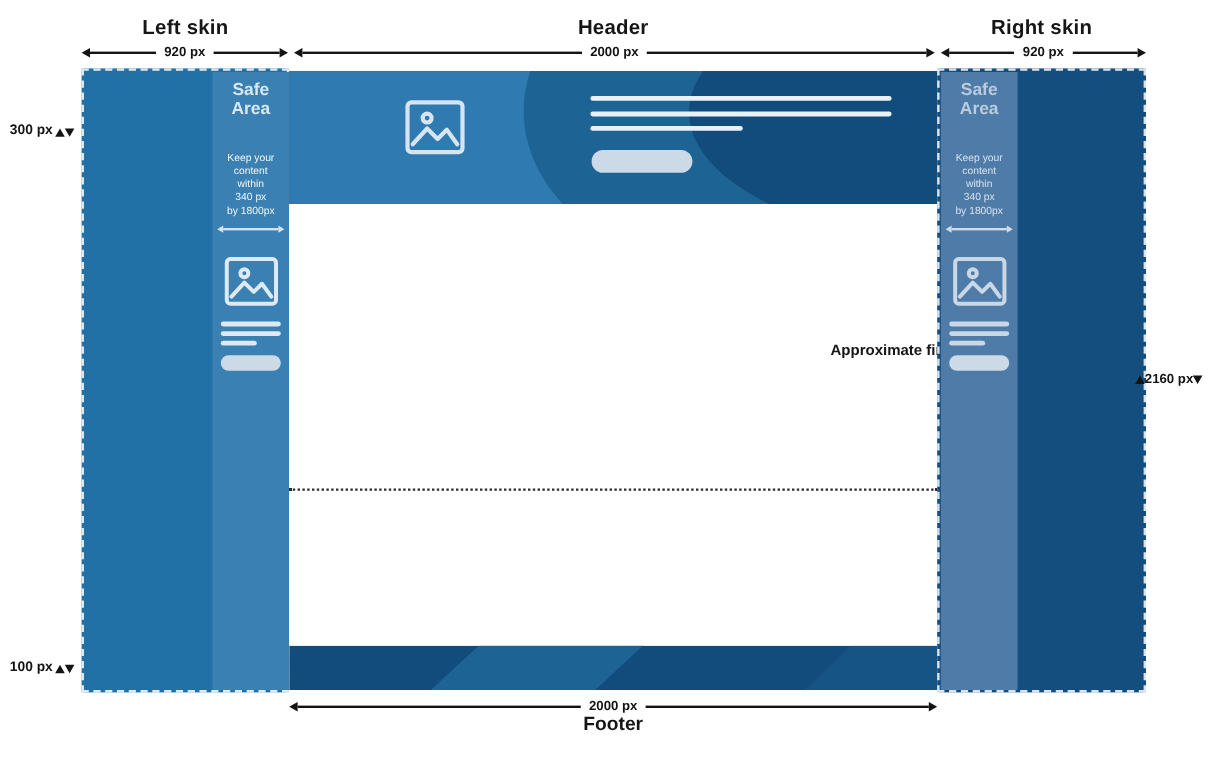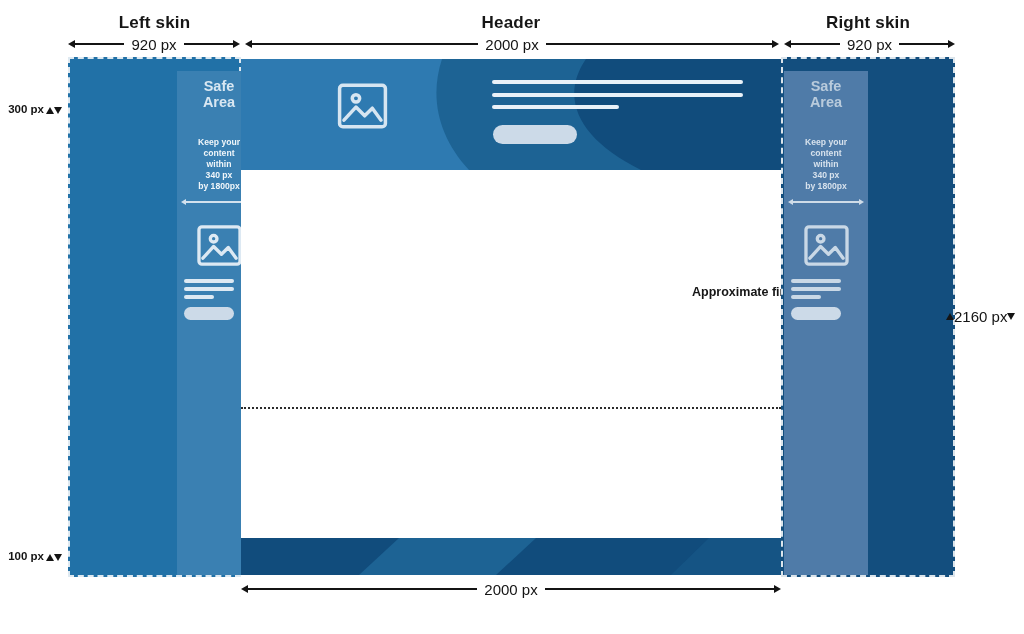--- a/index.html
+++ b/index.html
@@ -2,21 +2,21 @@
 <html style="--c-skin_left: #2171a7; --c-safe_area_left: #3a80b2; --c-skin_right: #134e7e; --c-safe_area_right: #4f7ba8; --c-banner_dark: #114c7c; --c-banner_mid: #1d6394; --c-banner_light: #2e7ab1; --c-placeholder_pill: #ccdae8;"><head>
 <meta charset="utf-8">
 <style>
   html,body{margin:0;padding:0;background:#fff;}
   .canvas{position:relative;width:1024px;height:634px;background:#fff;overflow:hidden;
           font-family:"Liberation Sans","DejaVu Sans",sans-serif;color:#161616;}
   .abs{position:absolute;}
 
   
   .sec-label{font-size:17px;font-weight:700;text-align:center;letter-spacing:.2px;}
-  .dim{font-size:15px;font-weight:400;white-space:nowrap;padding:0 7px;color:#141414;}
+  .dim{font-size:11px;font-weight:700;white-space:nowrap;padding:0 7px;color:#141414;}
   .side-dim{font-size:11.5px;font-weight:700;text-align:right;color:#141414;}
   .footer-label{font-size:16px;font-weight:700;text-align:center;}
 
   
   .h-arrow{display:flex;align-items:center;color:#141414;}
   .h-arrow .ln{flex:1;height:1.5px;background:currentColor;}
   .tri-l{width:0;height:0;border-top:4px solid transparent;border-bottom:4px solid transparent;border-right:7px solid currentColor;}
   .tri-r{width:0;height:0;border-top:4px solid transparent;border-bottom:4px solid transparent;border-left:7px solid currentColor;}
   .v-arrow{display:flex;flex-direction:row;align-items:center;color:#141414;}
   .v-arrow .vln{flex:1;width:1.5px;background:currentColor;}
@@ -26,30 +26,30 @@
 
   .mini-arrow{display:flex;align-items:center;color:#d3e2ee;}
   .mini-arrow .ln{flex:1;height:1.5px;background:currentColor;}
   .mini-arrow .tri-l{border-top-width:3px;border-bottom-width:3px;border-right-width:5px;}
   .mini-arrow .tri-r{border-top-width:3px;border-bottom-width:3px;border-left-width:5px;}
 
   
   .skin{box-sizing:border-box;border:2px dashed rgba(255,255,255,.85);}
   .skin-left{left:68px;top:57px;width:173px;height:520px;background:var(--c-skin_left);}
   .skin-right{left:781px;top:57px;width:174px;height:520px;background:var(--c-skin_right);}
-  .safe-col{position:absolute;top:12px;bottom:0;width:64px;padding-left:20px;}
+  .safe-col{position:absolute;top:1px;bottom:0;width:64px;}
   .safe-col-left{left:107px;background:var(--c-safe_area_left);}
   .safe-col-right{left:1px;background:var(--c-safe_area_right);}
 
   .safe-title{position:absolute;top:7px;left:0;right:0;text-align:center;
               font-size:14.5px;line-height:1.12;font-weight:700;width:46px;margin:0 auto;}
   .safe-col-left .safe-title{color:#d9e7f2;}
   .safe-col-right .safe-title{color:#b9cbdc;}
   .safe-desc{position:absolute;top:66px;left:0;right:0;margin:0 auto;width:52px;text-align:center;
-             font-size:8.6px;line-height:1.28;font-weight:700;}
+             font-size:8.6px;line-height:1.28;font-weight:400;}
   .safe-col-left .safe-desc{color:#f0f6fa;}
   .safe-col-right .safe-desc{color:#d7e2ed;}
   .safe-arrow{position:absolute;top:127px;left:4px;right:4px;height:8px;}
   .safe-icon{position:absolute;top:153px;left:0;right:0;display:flex;justify-content:center;}
   .safe-col-left .safe-icon{color:#dde9f3;} .safe-col-right .safe-icon{color:#c9d8e6;}
   .ph-line{position:absolute;left:7px;height:3.5px;border-radius:2px;}
   .safe-col-left .ph-line{background:#dde9f3;} .safe-col-right .ph-line{background:#c9d8e6;}
   .ph-pill{position:absolute;background:var(--c-placeholder_pill);border-radius:7px;}
 
   .center-col{left:241px;top:57px;width:540px;height:520px;}
@@ -220,14 +220,15 @@
       <span class="tri-d"></span>
   </div>
 
   <div class="abs h-arrow" style="left:241px;width:540px;top:583px;height:12px;">
     <span class="tri-l"></span>
       <span class="ln"></span>
     <span class="dim">2000 px</span>
     <span class="ln"></span>
       <span class="tri-r"></span>
   </div>
+  <div class="abs footer-label" style="left:241px;width:540px;top:595px;">Footer</div>
 
 </div>
 
 </body></html>

